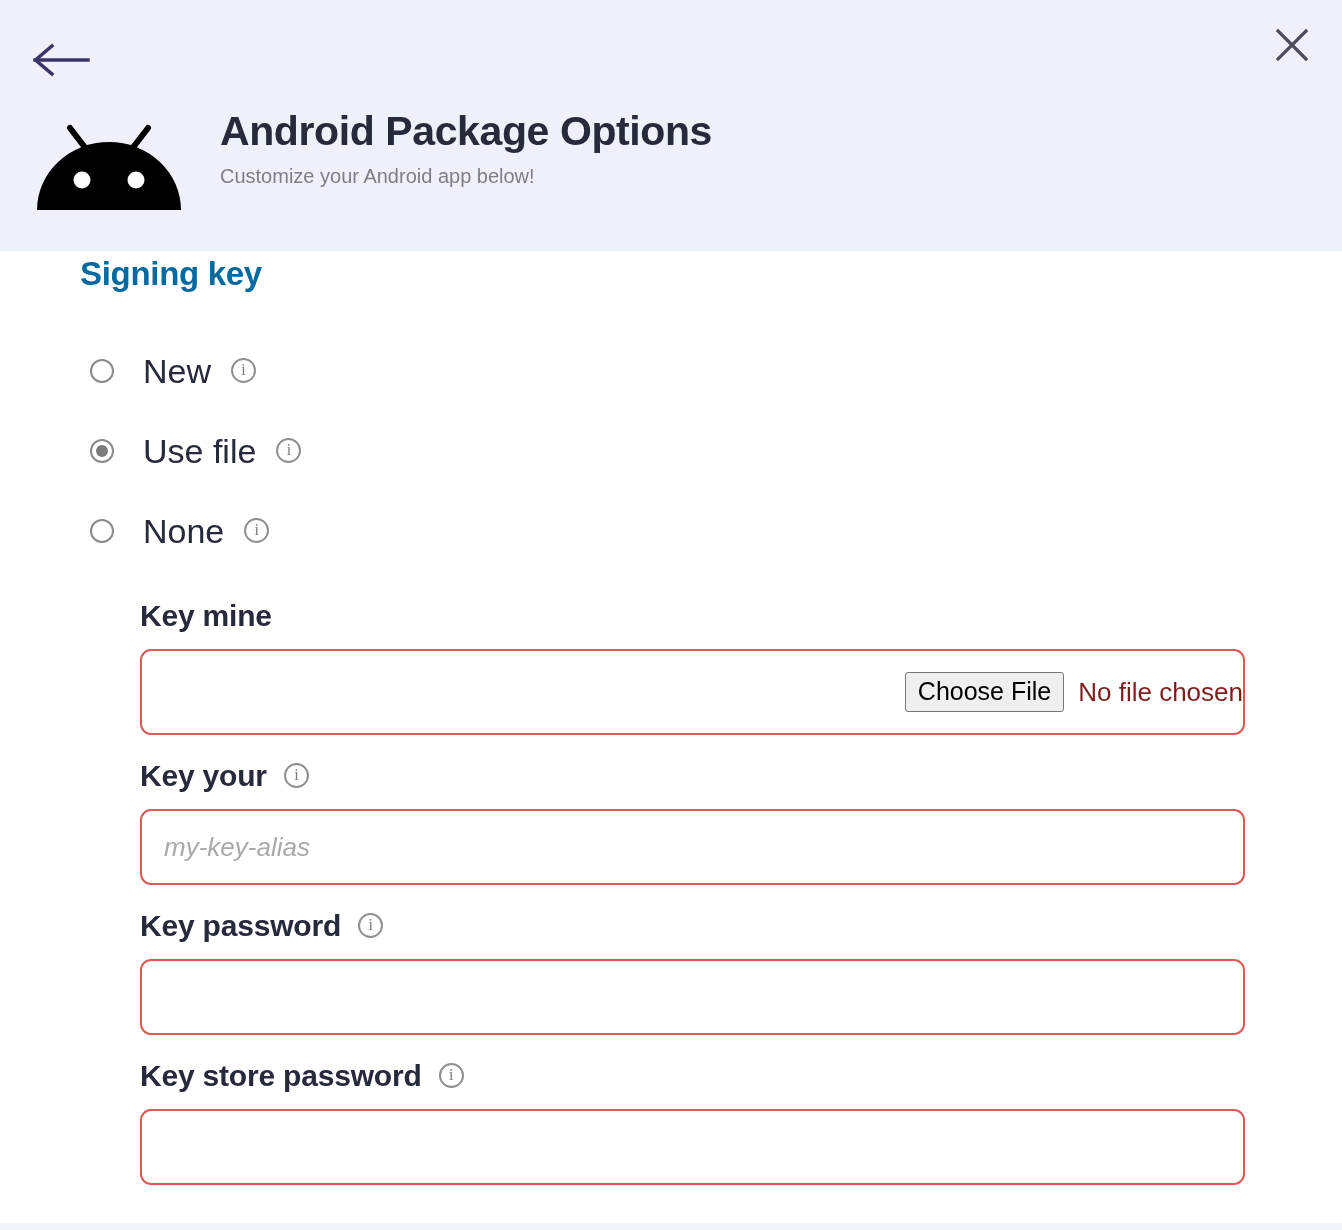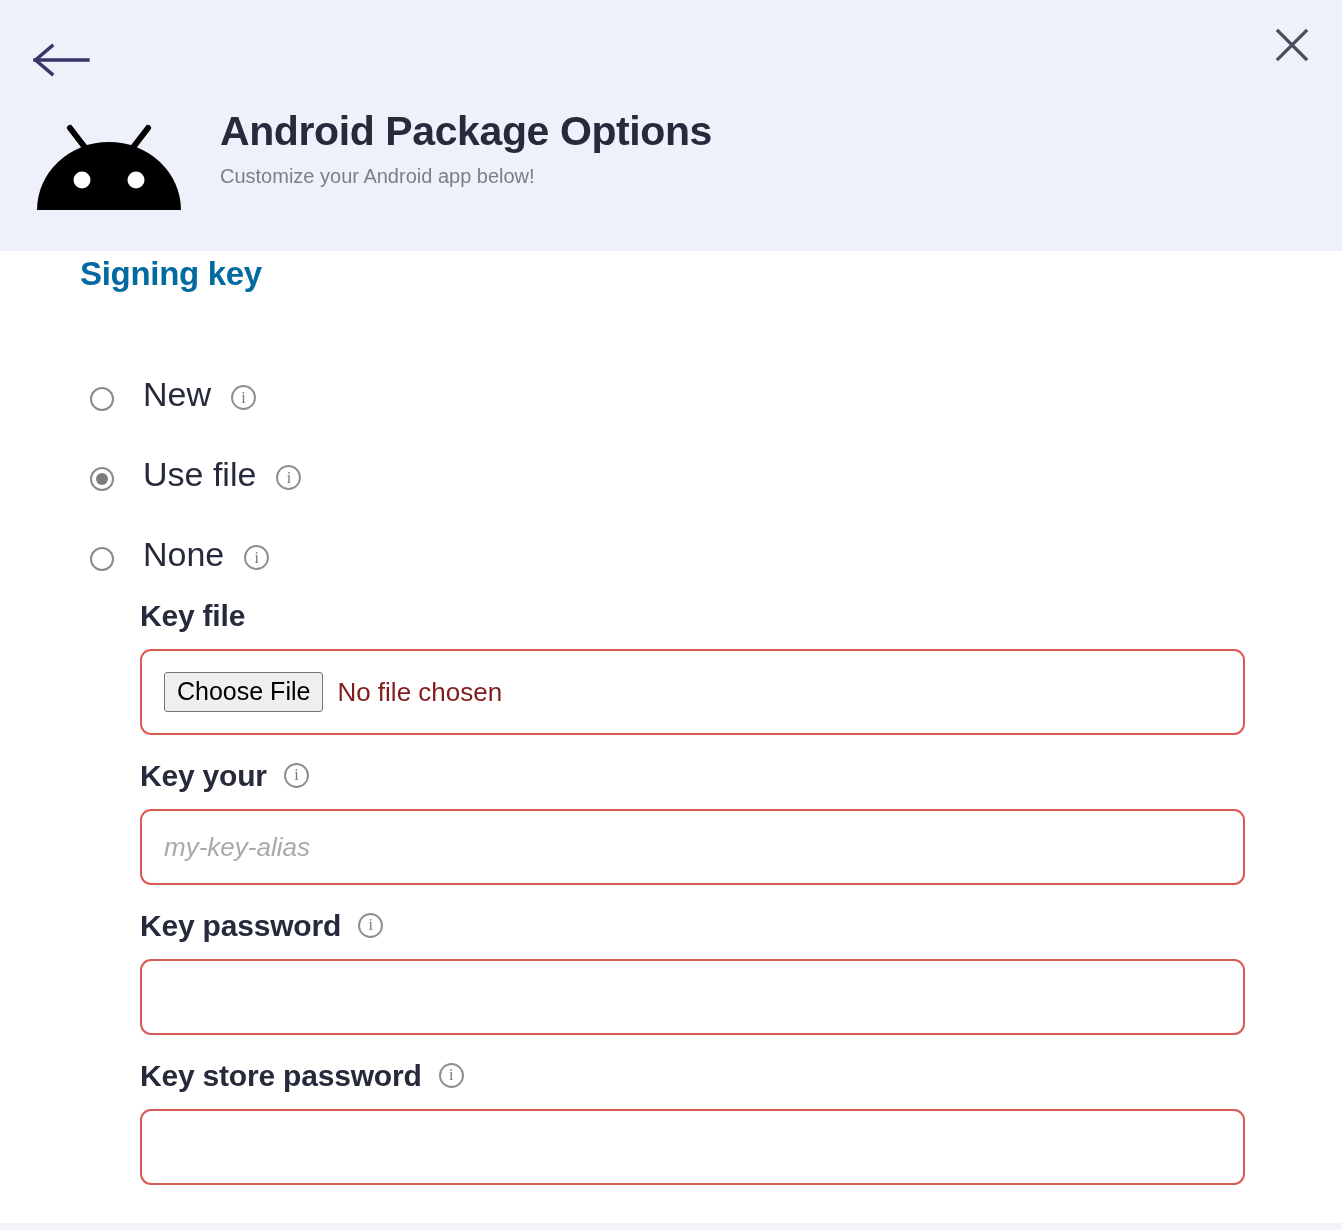--- a/index.html
+++ b/index.html
@@ -109,21 +109,21 @@
   }
 
   .radio-group {
     position: absolute;
     left: 90px;
     top: 80px;
     width: 600px;
   }
   .radio-row {
     display: flex;
-    align-items: flex-end;
+    align-items: center;
     height: 80px;
   }
   .radio {
     width: 24px;
     height: 24px;
     border-radius: 50%;
     border: 2px solid #8a8a8a;
     box-sizing: border-box;
     background: #fff;
     flex: none;
@@ -216,20 +216,21 @@
     width: 1105px;
     height: 86px;
     box-sizing: border-box;
     border: 2px solid #da5a54;
     border-radius: 11px;
     background: #ffffff;
     display: flex;
     align-items: center;
     padding-left: 22px;
     cursor: pointer;
+    justify-content: flex-end;
   }
   .choose-file-btn {
     font-family: "Liberation Sans", sans-serif;
     font-size: 25px;
     color: #000000;
     background: #efefef;
     border: 1px solid #767676;
     border-radius: 3px;
     padding: 4px 12px 6px 12px;
     line-height: 1.15;
@@ -312,21 +313,21 @@
       <span class="radio"></span>
       <span class="radio-label">None</span>
       <span class="info-icon">i</span>
     </div>
   </div>
 
   <div class="fields">
 
     <div class="field-block">
       <div class="field-label">
-        <span>Key file</span>
+        <span>Key mine</span>
       </div>
       <div class="file-input-shell">
         <button class="choose-file-btn">Choose File</button>
         <span class="no-file-text">No file chosen</span>
       </div>
     </div>
 
     <div class="field-block">
       <div class="field-label">
         <span>Key your</span>

